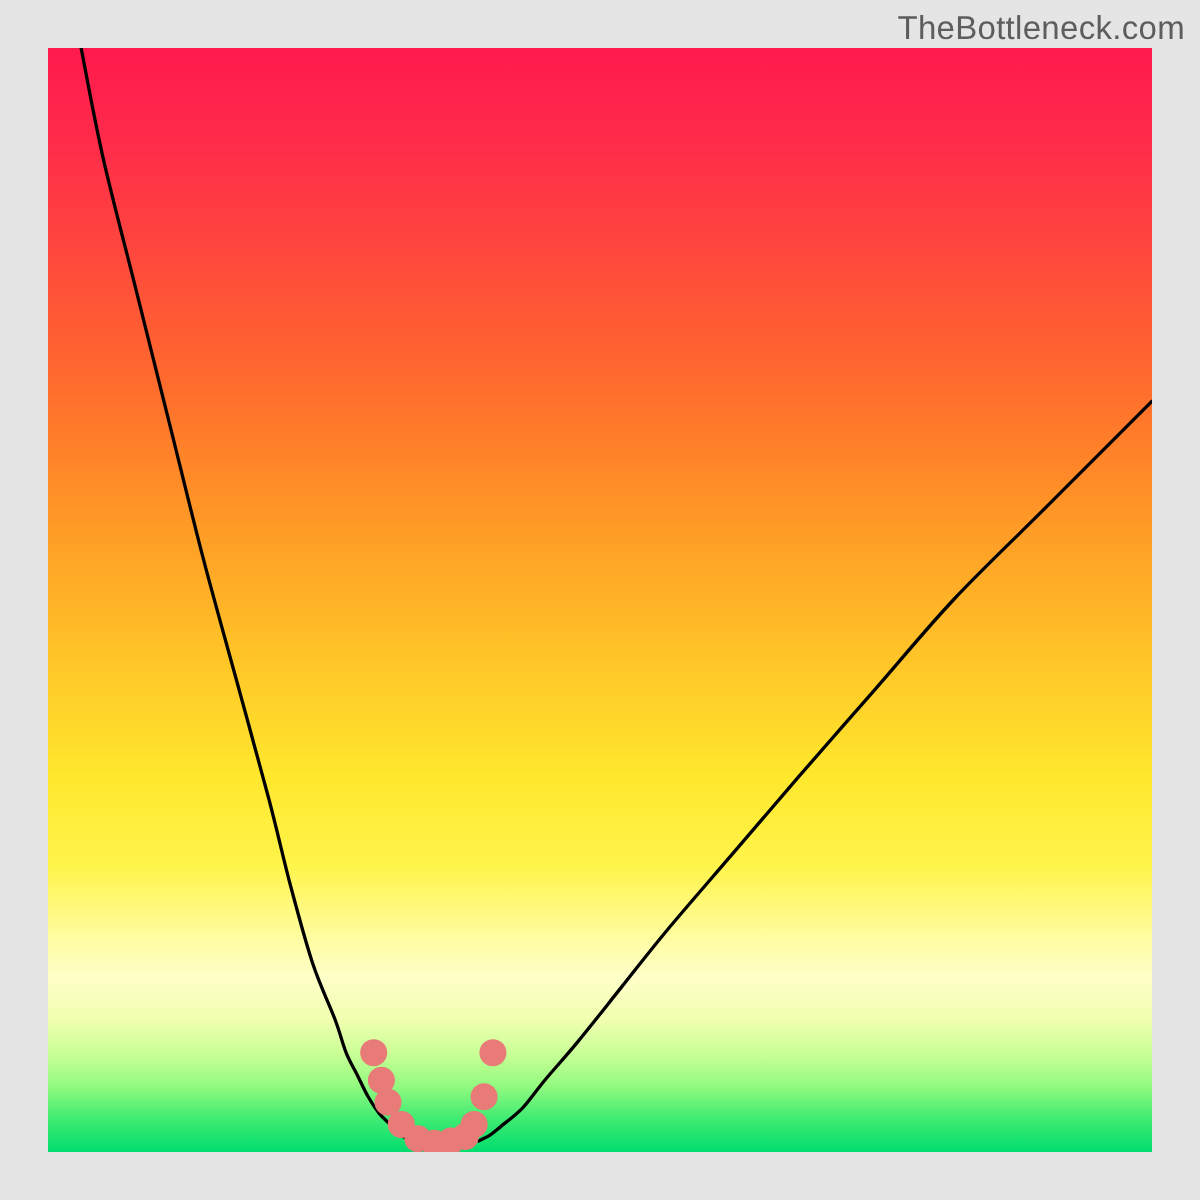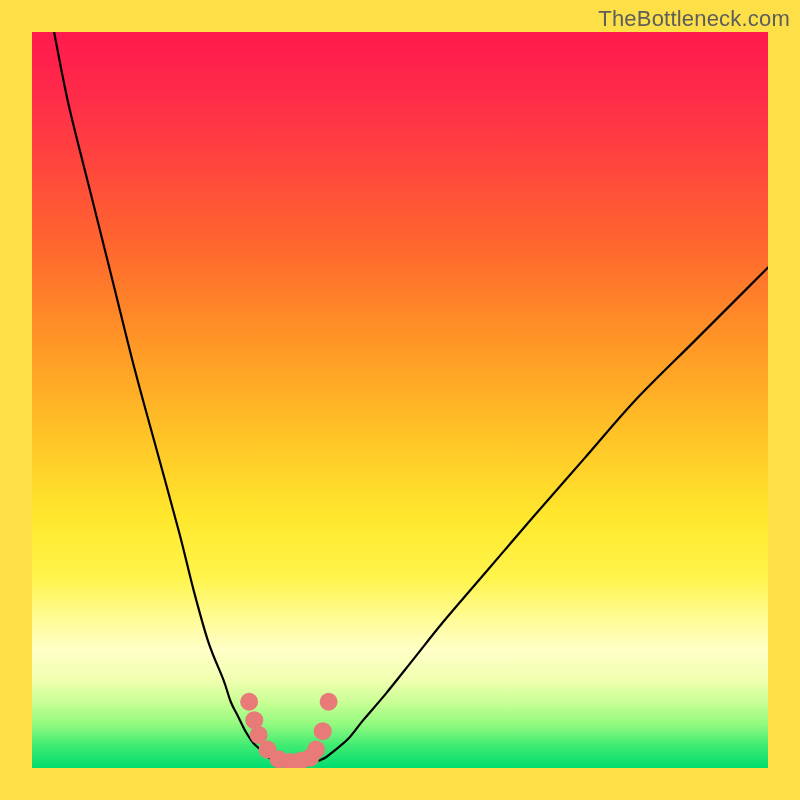--- a/index.html
+++ b/index.html
@@ -7,21 +7,21 @@
     padding: 0;
     width: 800px;
     height: 800px;
     overflow: hidden;
     background: #000;
     font-family: Arial, Helvetica, sans-serif;
   }
   .frame {
     position: absolute;
     inset: 0;
-    background: #fde047;
+    background: #e5e5e5;
   }
   .plot {
     position: absolute;
     left: 32px;
     top: 32px;
     width: 736px;
     height: 736px;
     background: linear-gradient(
       to bottom,
       #ff1a4d 0%,

